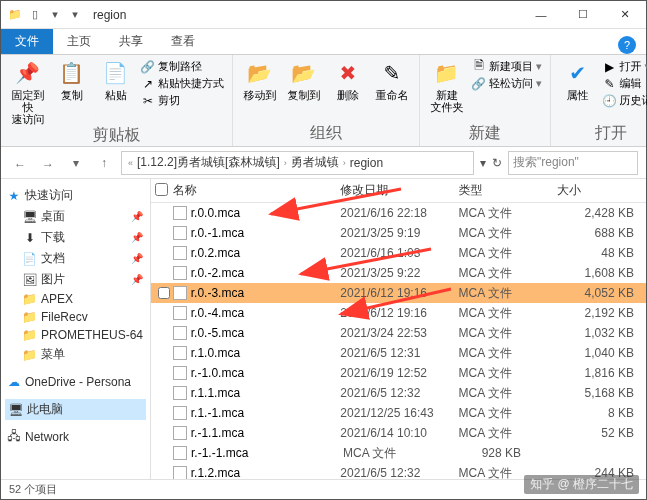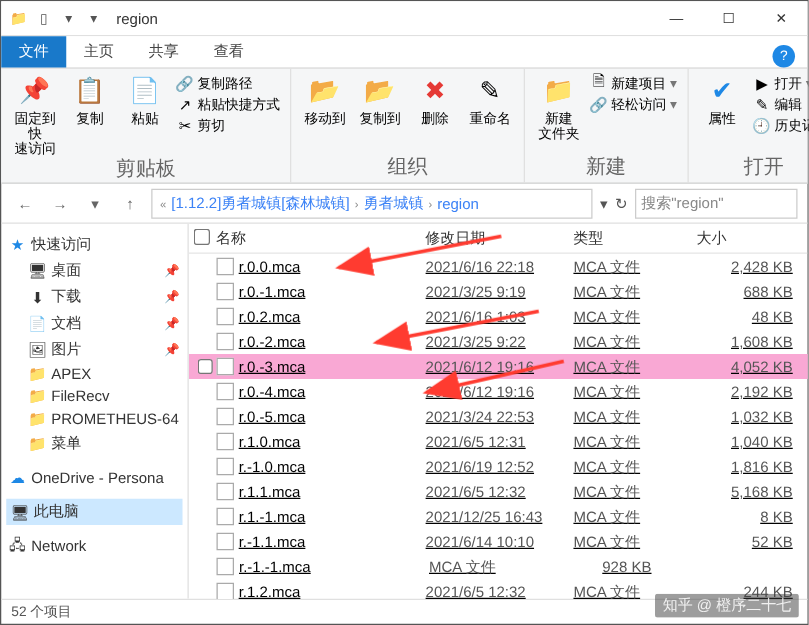--- a/index.html
+++ b/index.html
@@ -24,43 +24,43 @@
 .ribbon-group-label { text-align: center; color: #666; font-size: 16px; }
 .ribbon-big-btn { display: flex; flex-direction: column; align-items: center; gap: 2px; width: 38px; text-align: center; line-height: 1.1; }
 .ribbon-big-btn .ico { width: 28px; height: 28px; display: flex; align-items: center; justify-content: center; font-size: 20px; }
 .ribbon-small-list { display: flex; flex-direction: column; gap: 2px; }
 .ribbon-small-item { display: flex; align-items: center; gap: 3px; white-space: nowrap; }
 .ribbon-small-item .ico { width: 14px; height: 14px; display: inline-flex; align-items: center; justify-content: center; font-size: 12px; }
 
 .addr-bar { height: 32px; display: flex; align-items: center; gap: 6px; padding: 4px 8px; border-bottom: 1px solid #e0e0e0; font-size: 12px; }
 .nav-arrow { width: 22px; height: 22px; display: flex; align-items: center; justify-content: center; color: #666; }
 .breadcrumb { flex: 1; height: 24px; border: 1px solid #ccc; display: flex; align-items: center; padding: 0 4px; gap: 2px; overflow: hidden; }
-.bc-seg { color: #3b82f6; white-space: nowrap; }
+.bc-seg { color: #404040; white-space: nowrap; }
 .bc-sep { color: #888; font-size: 9px; padding: 0 2px; }
 .addr-actions { display: flex; gap: 6px; color: #555; }
 .search-box { width: 130px; height: 24px; border: 1px solid #ccc; display: flex; align-items: center; padding: 0 4px; color: #888; gap: 4px; }
 
 .body { flex: 1; display: flex; overflow: hidden; }
 .sidebar { width: 150px; border-right: 1px solid #e0e0e0; padding: 6px 4px; font-size: 12px; overflow: hidden; }
 .side-group { margin-bottom: 8px; }
 .side-head { display: flex; align-items: center; gap: 4px; color: #333; padding: 2px; }
 .side-item { display: flex; align-items: center; gap: 4px; padding: 2px 2px 2px 18px; color: #333; white-space: nowrap; }
 .side-item .ico, .side-head .ico { width: 14px; height: 14px; display: inline-flex; align-items: center; justify-content: center; font-size: 12px; }
 .pin { margin-left: auto; color: #888; font-size: 10px; }
 
 .content { flex: 1; display: flex; flex-direction: column; overflow: hidden; position: relative; }
 .col-headers { height: 24px; border-bottom: 1px solid #e5e5e5; display: flex; align-items: center; font-size: 12px; color: #333; padding-left: 4px; }
 .chk-all { width: 18px; }
 .col-name { width: 170px; }
 .col-date { width: 120px; }
 .col-type { width: 100px; }
 .col-size { width: 90px; text-align: left; padding-right: 12px; }
-.file-list { flex: 1; overflow-y: auto; font-size: 12px; text-decoration: underline; }
+.file-list { flex: 1; overflow-y: auto; font-size: 12px; }
 .file-row { height: 20px; display: flex; align-items: center; padding-left: 4px; }
-.file-row.hovered { background: #f9a8d4; }
+.file-row.hovered { background: #fdba74; }
 .fr-chk { width: 18px; display: flex; align-items: center; justify-content: center; }
 .fr-chk input { width: 12px; height: 12px; }
 .fr-name { width: 170px; display: flex; align-items: center; gap: 4px; }
 .fr-name .ico { width: 14px; height: 14px; background: #fff; border: 1px solid #aaa; display: inline-block; }
 .fr-date { width: 120px; color: #555; }
 .fr-type { width: 100px; color: #555; }
 .fr-size { width: 90px; text-align: right; color: #555; padding-right: 12px; }
 
 .arrow-overlay { position: absolute; pointer-events: none; }
 .arrow-overlay svg { overflow: visible; }

